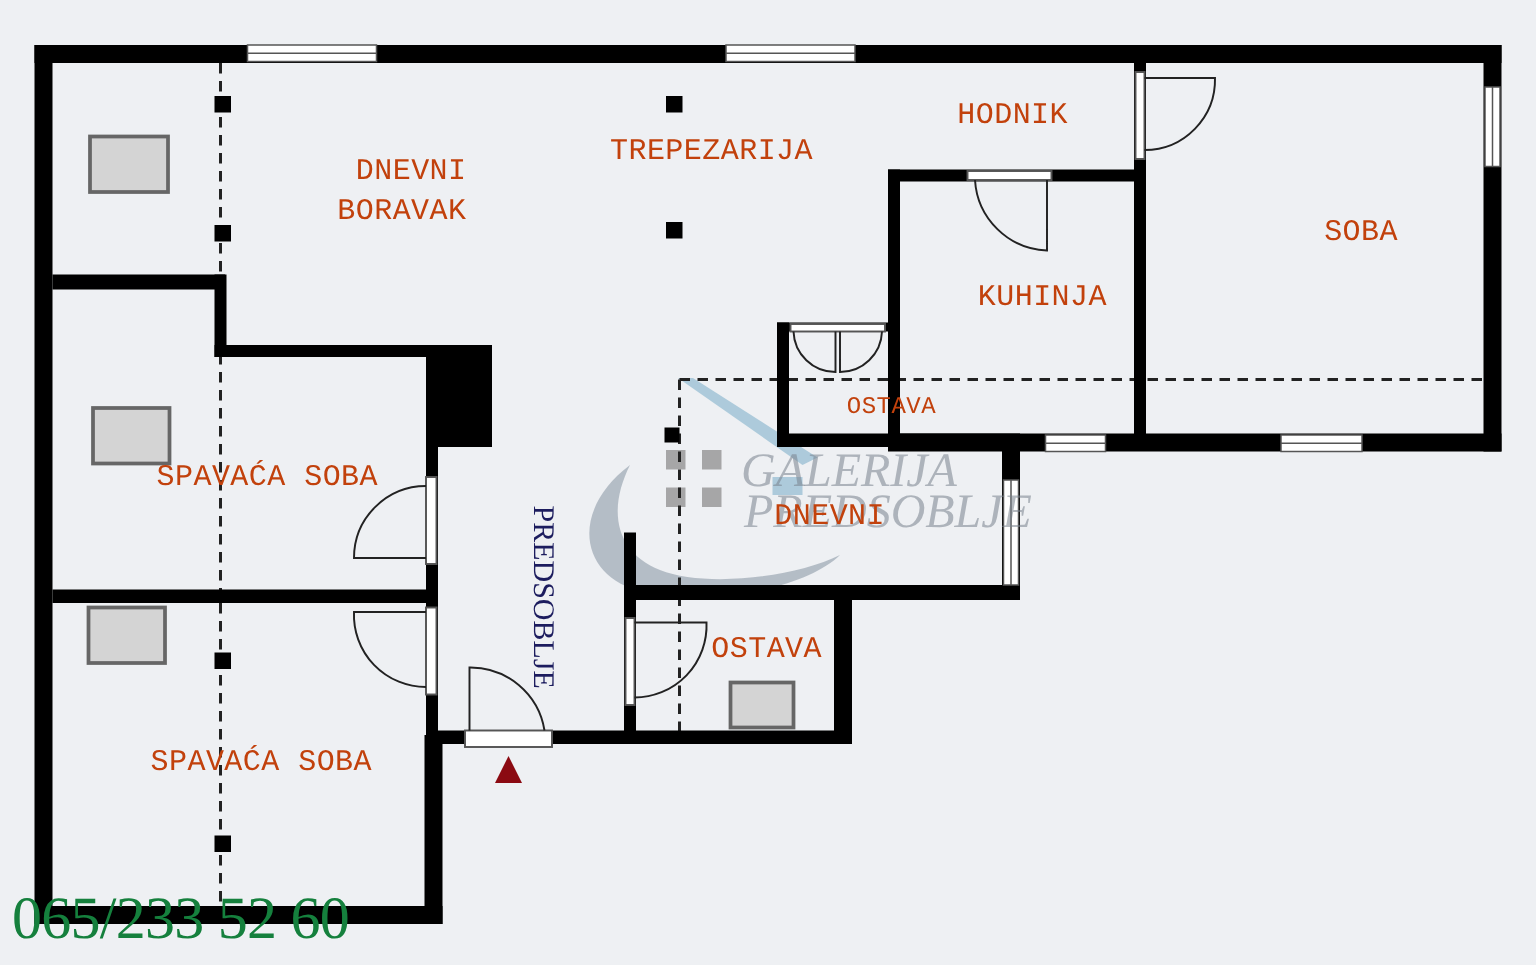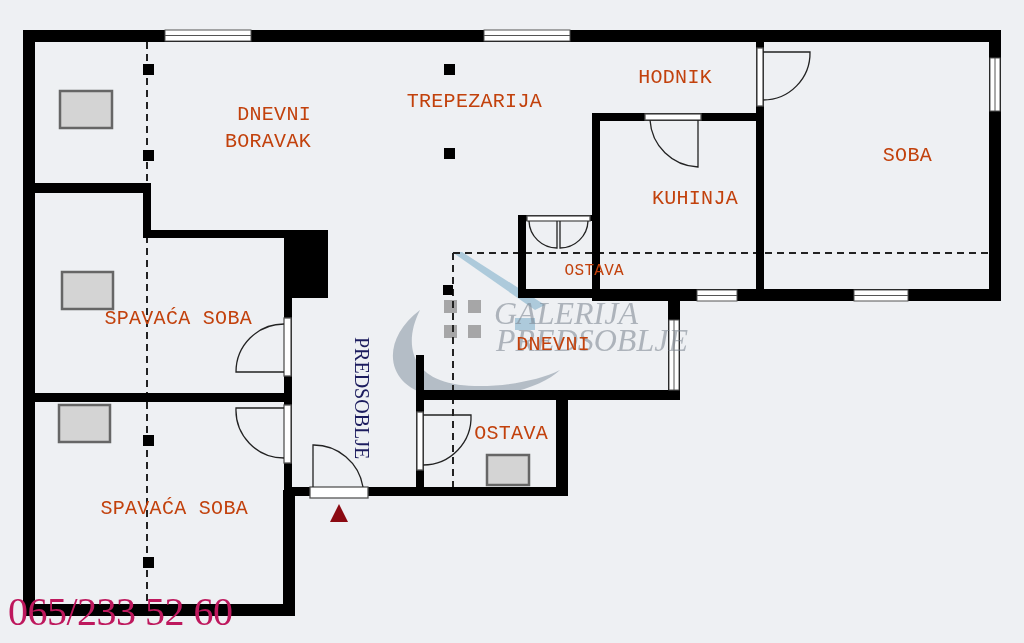--- a/index.html
+++ b/index.html
@@ -1,21 +1,21 @@
 <!DOCTYPE html>
 <html><head>
 <meta charset="utf-8">
 <style>
   html, body { margin: 0; padding: 0; }
   body { width: 1024px; height: 643px; background: #eef0f3; overflow: hidden; position: relative; font-family: "Liberation Serif", "DejaVu Serif", serif; }
   #plan { position: absolute; left: 0; top: 0; width: 1024px; height: 643px; }
   .room-label { position: absolute; color: #c2410c; font-family: Liberation Mono, monospace; font-size: 20px; text-align: right; line-height: 27px; white-space: nowrap; letter-spacing: 0.3px; }
   .small-label { font-size: 16px; line-height: 18px; padding-left: 32px; }
   .vertical-label { position: absolute; color: #1c1c5e; font-family: "Liberation Serif", "DejaVu Serif", serif; font-size: 20px; white-space: nowrap; transform: rotate(90deg); transform-origin: left top; }
-  .phone { position: absolute; left: 8px; top: 590px; color: #be185d; font-family: "Liberation Serif", "DejaVu Serif", serif; font-size: 40px; line-height: 44px; white-space: nowrap; letter-spacing: -0.5px; }
+  .phone { position: absolute; left: 8px; top: 590px; color: #15803d; font-family: "Liberation Serif", "DejaVu Serif", serif; font-size: 40px; line-height: 44px; white-space: nowrap; letter-spacing: -0.5px; }
   .watermark { position: absolute; color: rgba(120,130,140,0.55); font-family: "Liberation Serif", "DejaVu Serif", serif; font-style: italic; font-size: 32px; white-space: nowrap; }
 </style>
 </head>
 <body>
 
 <svg id="plan" viewBox="0 0 1024 643" xmlns="http://www.w3.org/2000/svg">
 
   <g opacity="0.85">
     <path d="M420 310 C 380 340, 385 385, 430 395 C 480 405, 540 390, 560 370 C 530 385, 470 392, 440 380 C 410 368, 405 340, 420 310 Z" fill="#8e9ba8" opacity="0.7"></path>
     <polygon points="452,252 462,252 545,305 535,310" fill="#8fb9cf" opacity="0.8"></polygon>

